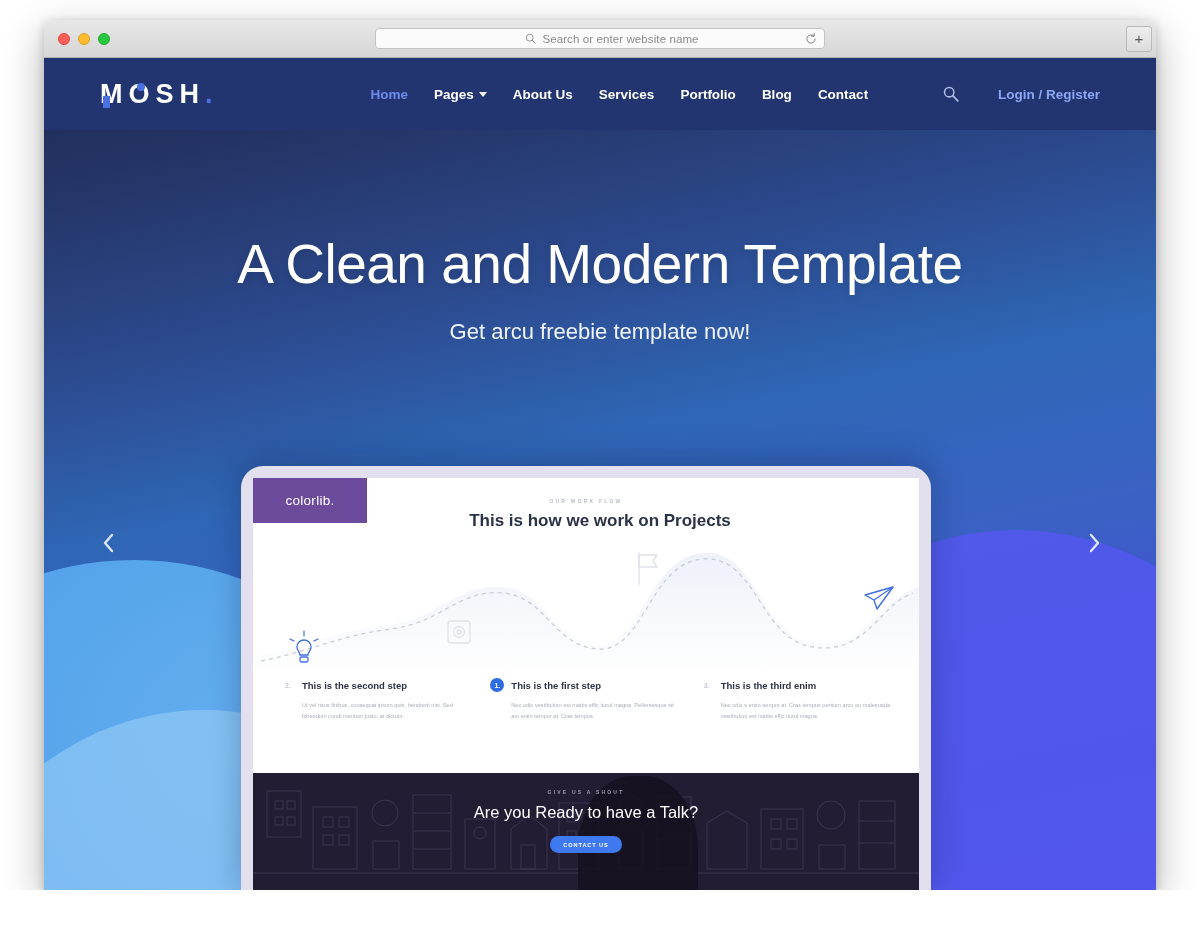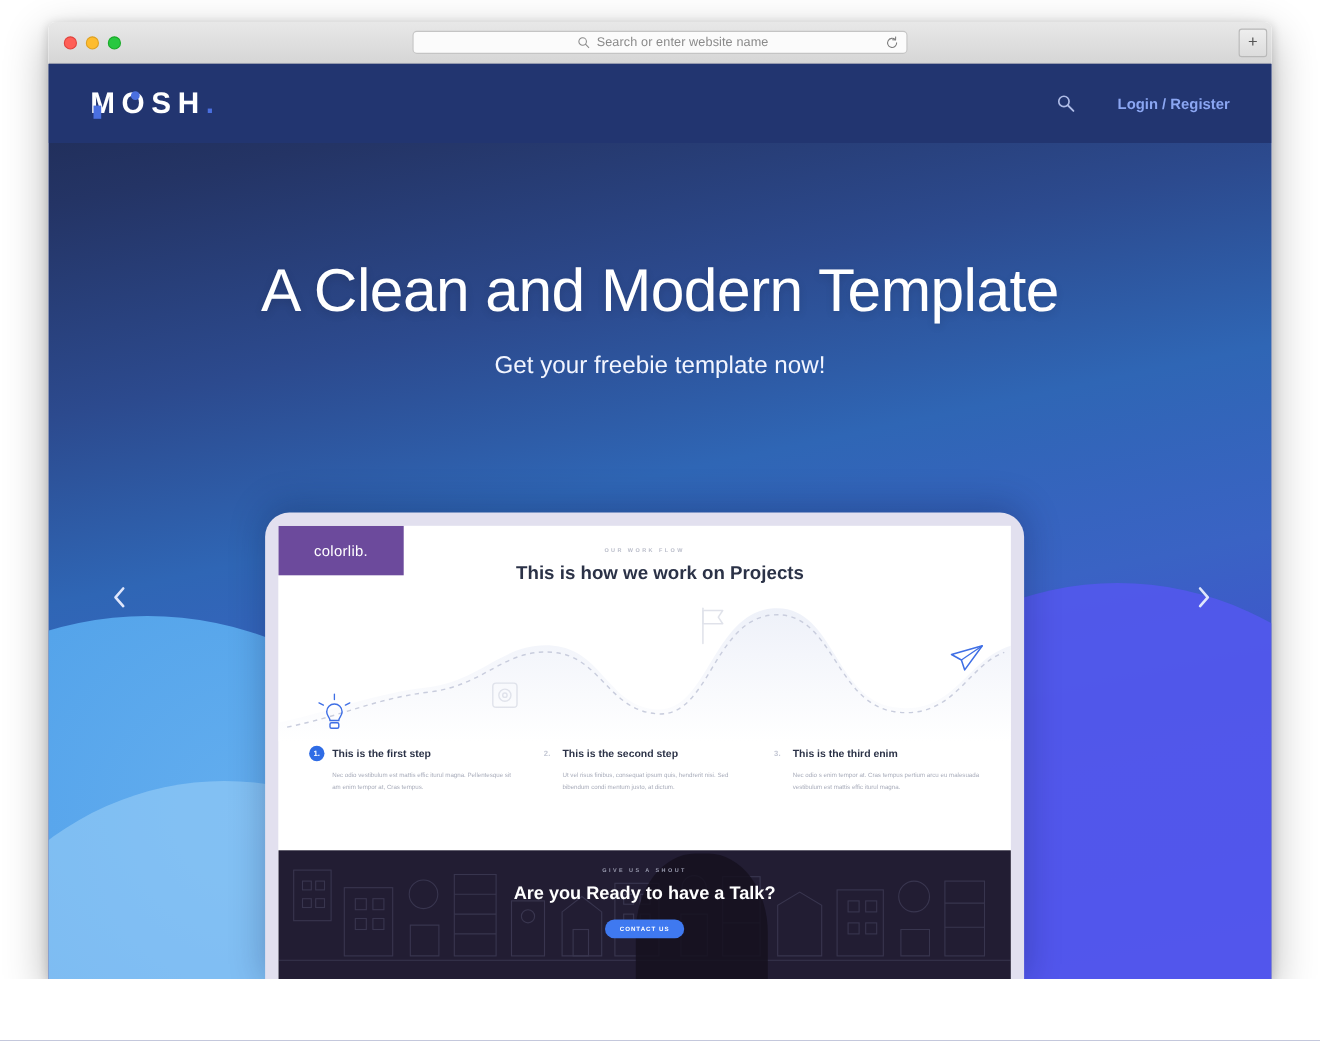--- a/index.html
+++ b/index.html
@@ -102,21 +102,21 @@
   }
 
   
   .site-nav {
     position: relative;
     z-index: 30;
     height: 72px;
     background: #223570;
     display: flex;
     align-items: center;
-    padding: 0 38px;
+    padding: 0 56px;
     text-align: center;
   }
 
   .logo {
     font-size: 27px;
     font-weight: bold;
     letter-spacing: 6px;
     color: #ffffff;
     position: relative;
     white-space: nowrap;
@@ -398,21 +398,21 @@
   }
   .cta-eyebrow {
     font-size: 5px;
     letter-spacing: 2.2px;
     color: #9a9cb0;
     font-weight: bold;
   }
   .cta-title {
     margin-top: 8px;
     font-size: 16.5px;
-    font-weight: bold;
+    font-weight: normal;
     color: #ffffff;
   }
   .cta-btn {
     margin: 14px auto 0 auto;
     width: 72px;
     height: 17px;
     border-radius: 9px;
     background: #3f79f0;
     color: #ffffff;
     font-size: 5.6px;
@@ -466,31 +466,55 @@
 
   <div class="viewport">
 
     <div class="hero">
       <div class="blob-left"></div>
       <div class="blob-left-2"></div>
       <div class="blob-right"></div>
 
       <div class="hero-content">
         <div class="hero-title">A Clean and Modern Template</div>
-        <div class="hero-sub">Get your freebie template now!</div>
+        <div class="hero-sub">Get arcu freebie template now!</div>
       </div>
     </div>
 
     <div class="site-nav">
       <div class="logo">
         <span class="logo-accent-bar"></span>
         <span class="logo-accent-o"></span>
         <span>MOSH</span><span class="logo-dot">.</span>
       </div>
 
+      <div class="nav-links">
+        <div class="nav-link active">
+          <span>Home</span>
+        </div>
+        <div class="nav-link">
+          <span>Pages</span>
+          <span class="caret"></span>
+        </div>
+        <div class="nav-link">
+          <span>About Us</span>
+        </div>
+        <div class="nav-link">
+          <span>Services</span>
+        </div>
+        <div class="nav-link">
+          <span>Portfolio</span>
+        </div>
+        <div class="nav-link">
+          <span>Blog</span>
+        </div>
+        <div class="nav-link">
+          <span>Contact</span>
+        </div>
+      </div>
 
       <div class="nav-right">
         <span class="nav-search-icon">
           <svg width="18" height="18" viewBox="0 0 20 20">
             <circle cx="8" cy="8" r="5.2" fill="none" stroke="#aebbe6" stroke-width="1.7"></circle>
             <line x1="11.9" y1="11.9" x2="17.6" y2="17.6" stroke="#aebbe6" stroke-width="1.9" stroke-linecap="round"></line>
           </svg>
         </span>
         <span class="login-link">Login / Register</span>
       </div>
@@ -548,33 +572,33 @@
               <path d="M386,16 L404,16 L400,22 L404,28 L386,28 Z" fill="none" stroke="#c2c7d6" stroke-width="1.4" stroke-linejoin="round"></path>
             </g>
             <g>
               <path d="M612,56 L640,48 L624,70 L621,61 Z" fill="none" stroke="#3f6fe5" stroke-width="1.4" stroke-linejoin="round"></path>
               <line x1="621" y1="61" x2="640" y2="48" stroke="#3f6fe5" stroke-width="1.2"></line>
             </g>
           </svg>
         </div>
 
         <div class="steps">
+          <div class="step">
+            <div class="step-head">
+              <span class="step-num">2.</span>
+              <span class="step-title">This is the second step</span>
+            </div>
+            <div class="step-body">Ut vel risus finibus, consequat ipsum quis, hendrerit nisi. Sed bibendum condi mentum justo, at dictum.</div>
+          </div>
           <div class="step active">
             <div class="step-head">
               <span class="step-num">1.</span>
               <span class="step-title">This is the first step</span>
             </div>
             <div class="step-body">Nec odio vestibulum est mattis effic iturul magna. Pellentesque sit am enim tempor at, Cras tempus.</div>
-          </div>
-          <div class="step">
-            <div class="step-head">
-              <span class="step-num">2.</span>
-              <span class="step-title">This is the second step</span>
-            </div>
-            <div class="step-body">Ut vel risus finibus, consequat ipsum quis, hendrerit nisi. Sed bibendum condi mentum justo, at dictum.</div>
           </div>
           <div class="step">
             <div class="step-head">
               <span class="step-num">3.</span>
               <span class="step-title">This is the third enim</span>
             </div>
             <div class="step-body">Nec odio s enim tempor at. Cras tempus pertium arcu eu malesuada vestibulum est mattis effic iturul magna.</div>
           </div>
         </div>
 

